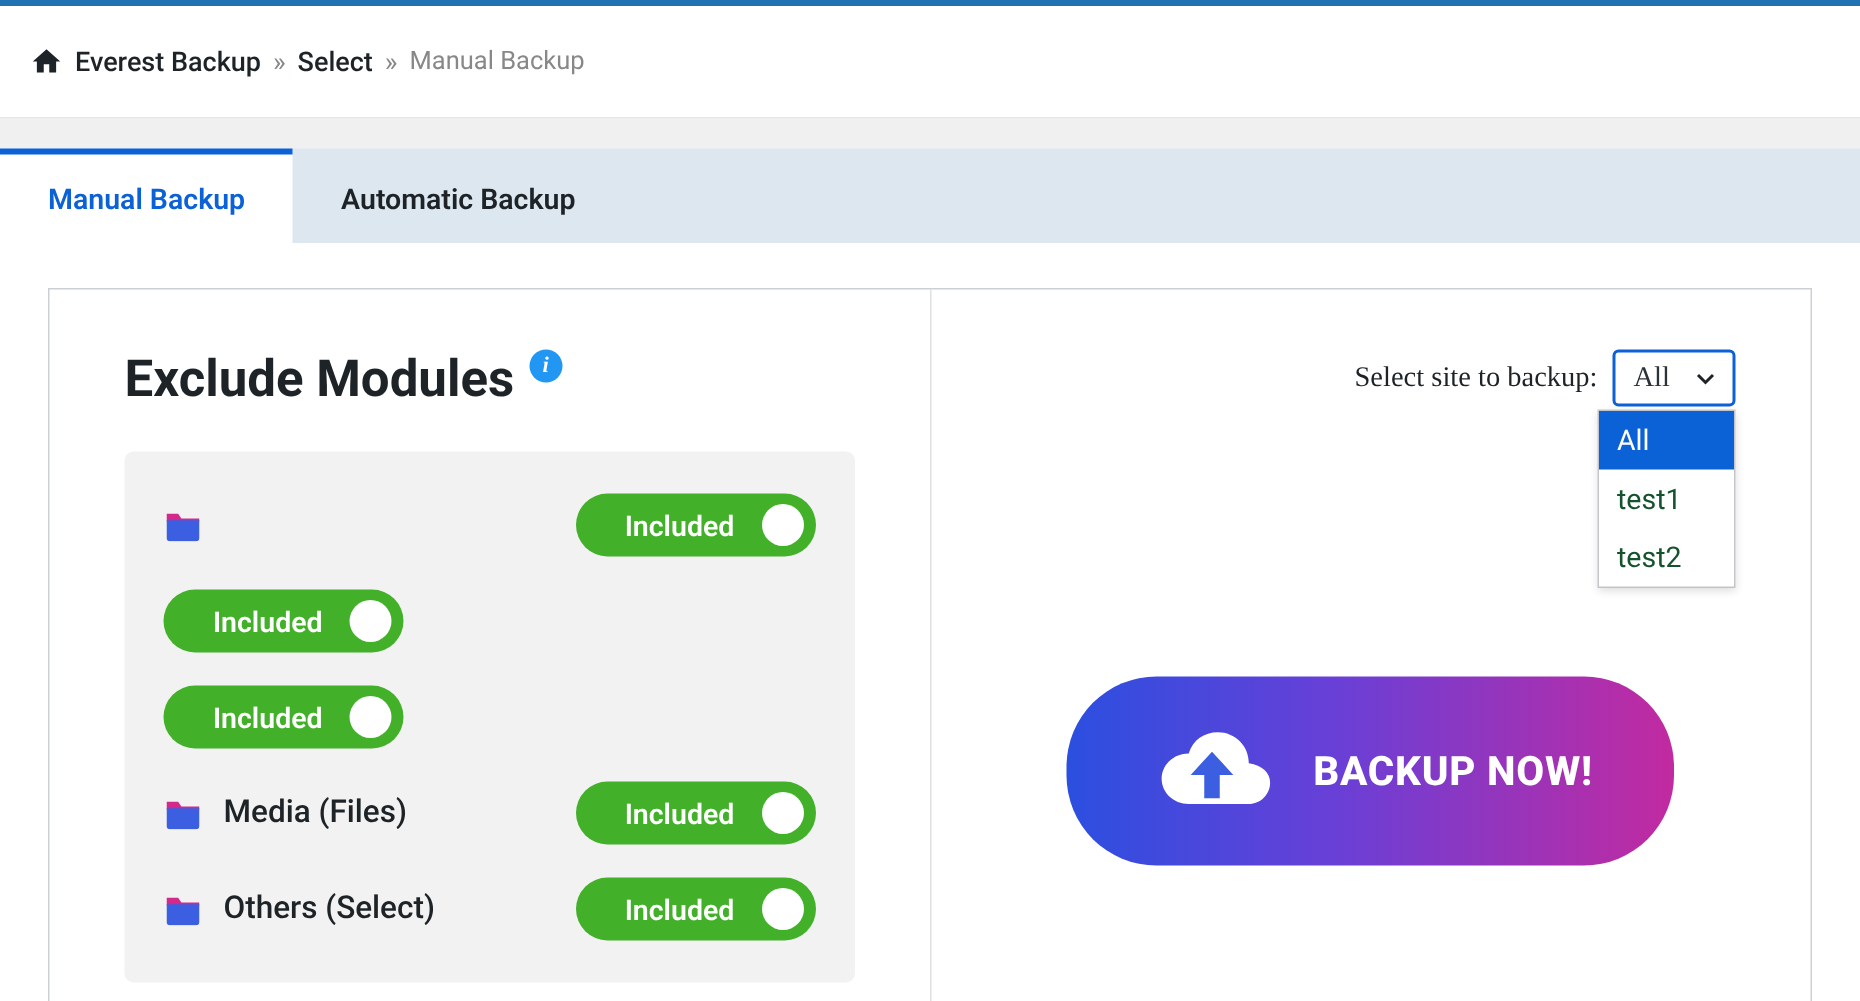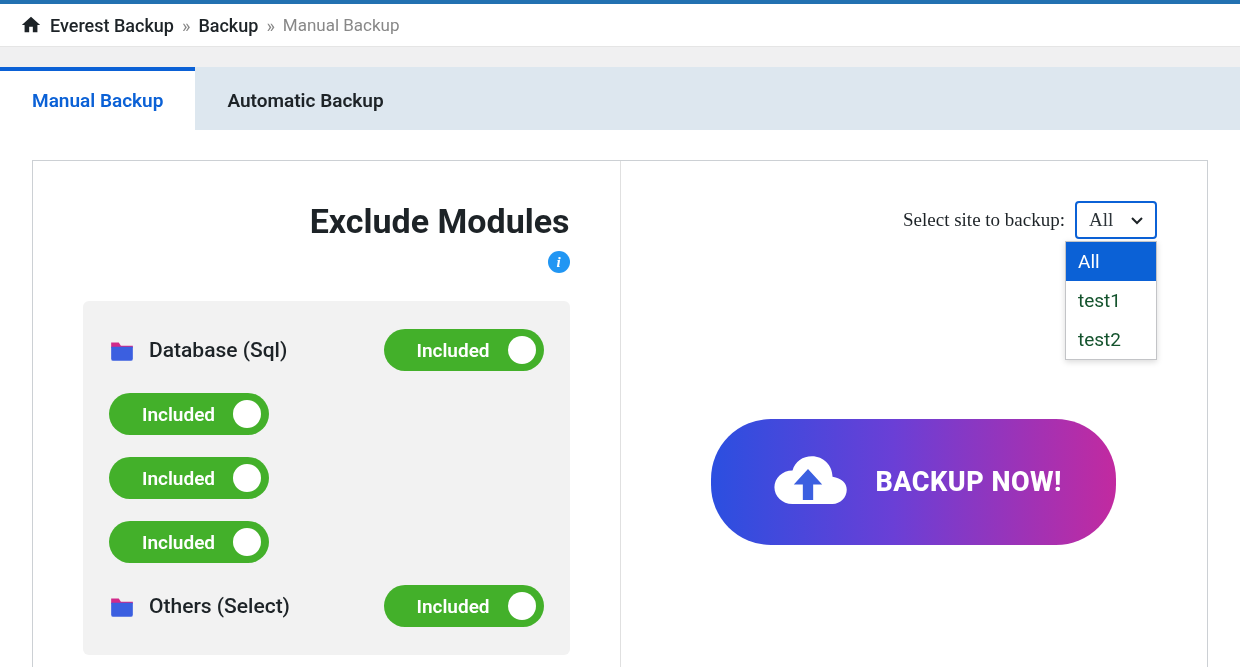--- a/index.html
+++ b/index.html
@@ -8,21 +8,21 @@
     background: #f0f0f1;
     color: #1d2327;
     width: 1240px;
   }
   .top-accent {
     height: 4px;
     background: #2271b1;
   }
   .breadcrumb {
     background: #fff;
-    padding: 10px 20px;
+    padding: 26px 20px;
     border-bottom: 1px solid #e5e5e5;
     display: flex;
     align-items: center;
     font-size: 18px;
     gap: 8px;
   }
   .breadcrumb .home-icon svg { width: 22px; height: 22px; display: block; }
   .breadcrumb .sep { color: #888; }
   .breadcrumb .crumb-link { color: #1d2327; font-weight: 500; }
   .breadcrumb .crumb-current { color: #888; font-size: 17px; }
@@ -66,24 +66,23 @@
   .card-right {
     flex: 1;
     padding: 40px 50px;
     position: relative;
   }
   .section-title {
     font-size: 34px;
     font-weight: 700;
     color: #1d2327;
     display: flex;
-    align-items: flex-end;
+    align-items: flex-start;
     gap: 10px;
     margin-bottom: 28px;
-    flex-direction: column;
   }
   .info-icon {
     width: 22px; height: 22px;
     border-radius: 50%;
     background: #2196f3;
     color: #fff;
     display: inline-flex;
     align-items: center;
     justify-content: center;
     font-size: 15px;
@@ -213,21 +212,21 @@
 <div class="top-accent"></div>
 
 <div class="breadcrumb">
   <span class="home-icon">
     <svg viewBox="0 0 24 24" fill="#1d2327">
         <path d="M12 3l10 9h-3v8h-5v-6h-4v6H5v-8H2l10-9z"></path>
       </svg>
   </span>
   <span class="crumb-link">Everest Backup</span>
   <span class="sep">»</span>
-  <span class="crumb-link">Backup</span>
+  <span class="crumb-link">Select</span>
   <span class="sep">»</span>
   <span class="crumb-current">Manual Backup</span>
 </div>
 
 <div class="spacer"></div>
 
 <div class="tabs">
   <div class="tab active">Manual Backup</div>
   <div class="tab">Automatic Backup</div>
 </div>
@@ -244,43 +243,51 @@
       <div class="modules">
 
         <div class="module-row">
           <div class="module-label">
             <span class="folder-icon">
               <svg viewBox="0 0 24 20">
                   <path fill="#d12a8a" d="M2 3h7l2 3h11v2H2z"></path>
                   <path fill="#3b5fe0" d="M2 7h20v11a2 2 0 0 1-2 2H4a2 2 0 0 1-2-2z"></path>
                 </svg>
             </span>
-            <span>Database (Sql)</span>
-          </div>
-          <div class="toggle">
-            <span class="toggle-label">Included</span>
-            <span class="toggle-knob"></span>
-          </div>
-        </div>
-
-        <div class="module-row">
-          <div class="toggle">
-            <span class="toggle-label">Included</span>
-            <span class="toggle-knob"></span>
-          </div>
-        </div>
-
-        <div class="module-row">
-          <div class="toggle">
-            <span class="toggle-label">Included</span>
-            <span class="toggle-knob"></span>
-          </div>
-        </div>
-
-        <div class="module-row">
+          </div>
+          <div class="toggle">
+            <span class="toggle-label">Included</span>
+            <span class="toggle-knob"></span>
+          </div>
+        </div>
+
+        <div class="module-row">
+          <div class="toggle">
+            <span class="toggle-label">Included</span>
+            <span class="toggle-knob"></span>
+          </div>
+        </div>
+
+        <div class="module-row">
+          <div class="toggle">
+            <span class="toggle-label">Included</span>
+            <span class="toggle-knob"></span>
+          </div>
+        </div>
+
+        <div class="module-row">
+          <div class="module-label">
+            <span class="folder-icon">
+              <svg viewBox="0 0 24 20">
+                  <path fill="#d12a8a" d="M2 3h7l2 3h11v2H2z"></path>
+                  <path fill="#3b5fe0" d="M2 7h20v11a2 2 0 0 1-2 2H4a2 2 0 0 1-2-2z"></path>
+                </svg>
+            </span>
+            <span>Media (Files)</span>
+          </div>
           <div class="toggle">
             <span class="toggle-label">Included</span>
             <span class="toggle-knob"></span>
           </div>
         </div>
 
         <div class="module-row">
           <div class="module-label">
             <span class="folder-icon">
               <svg viewBox="0 0 24 20">

